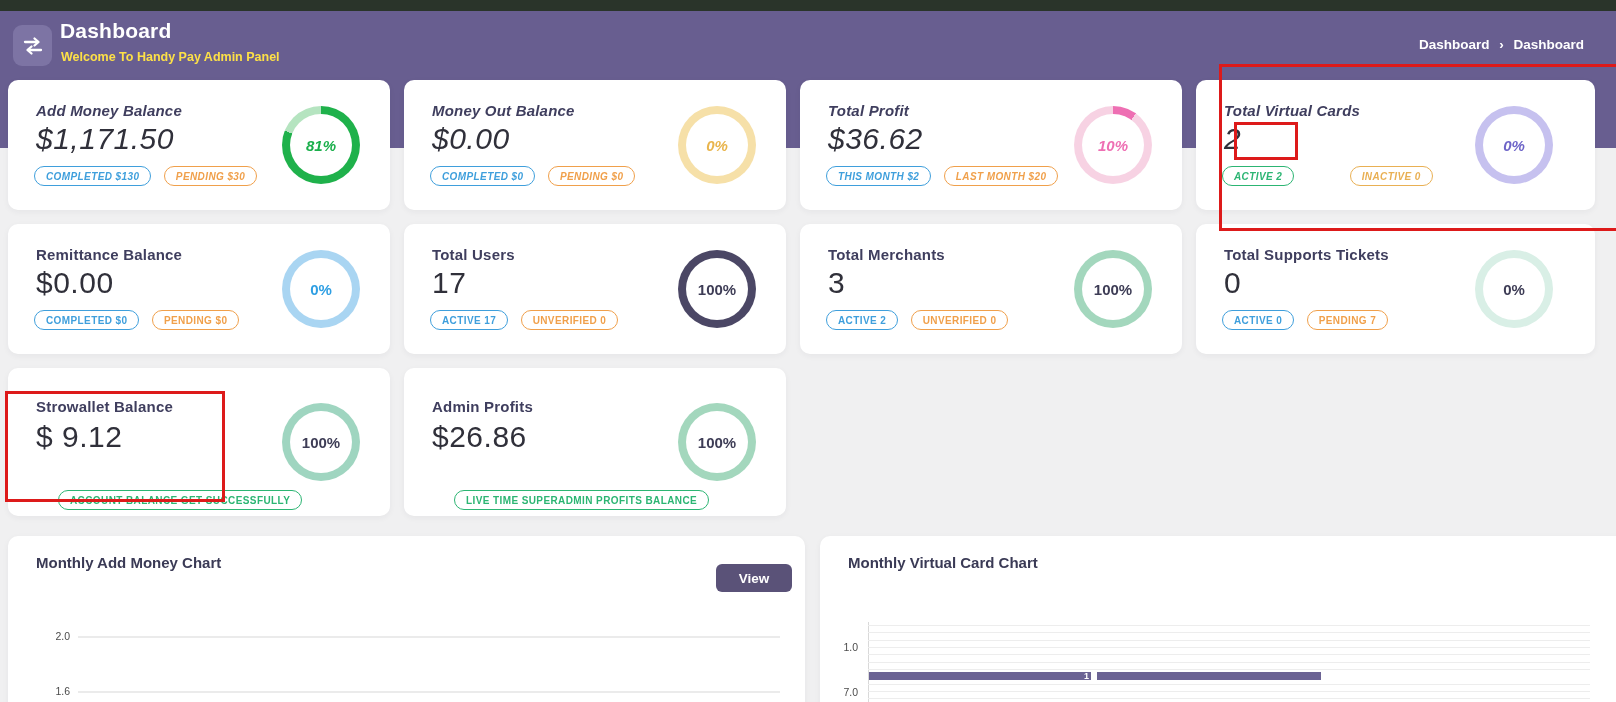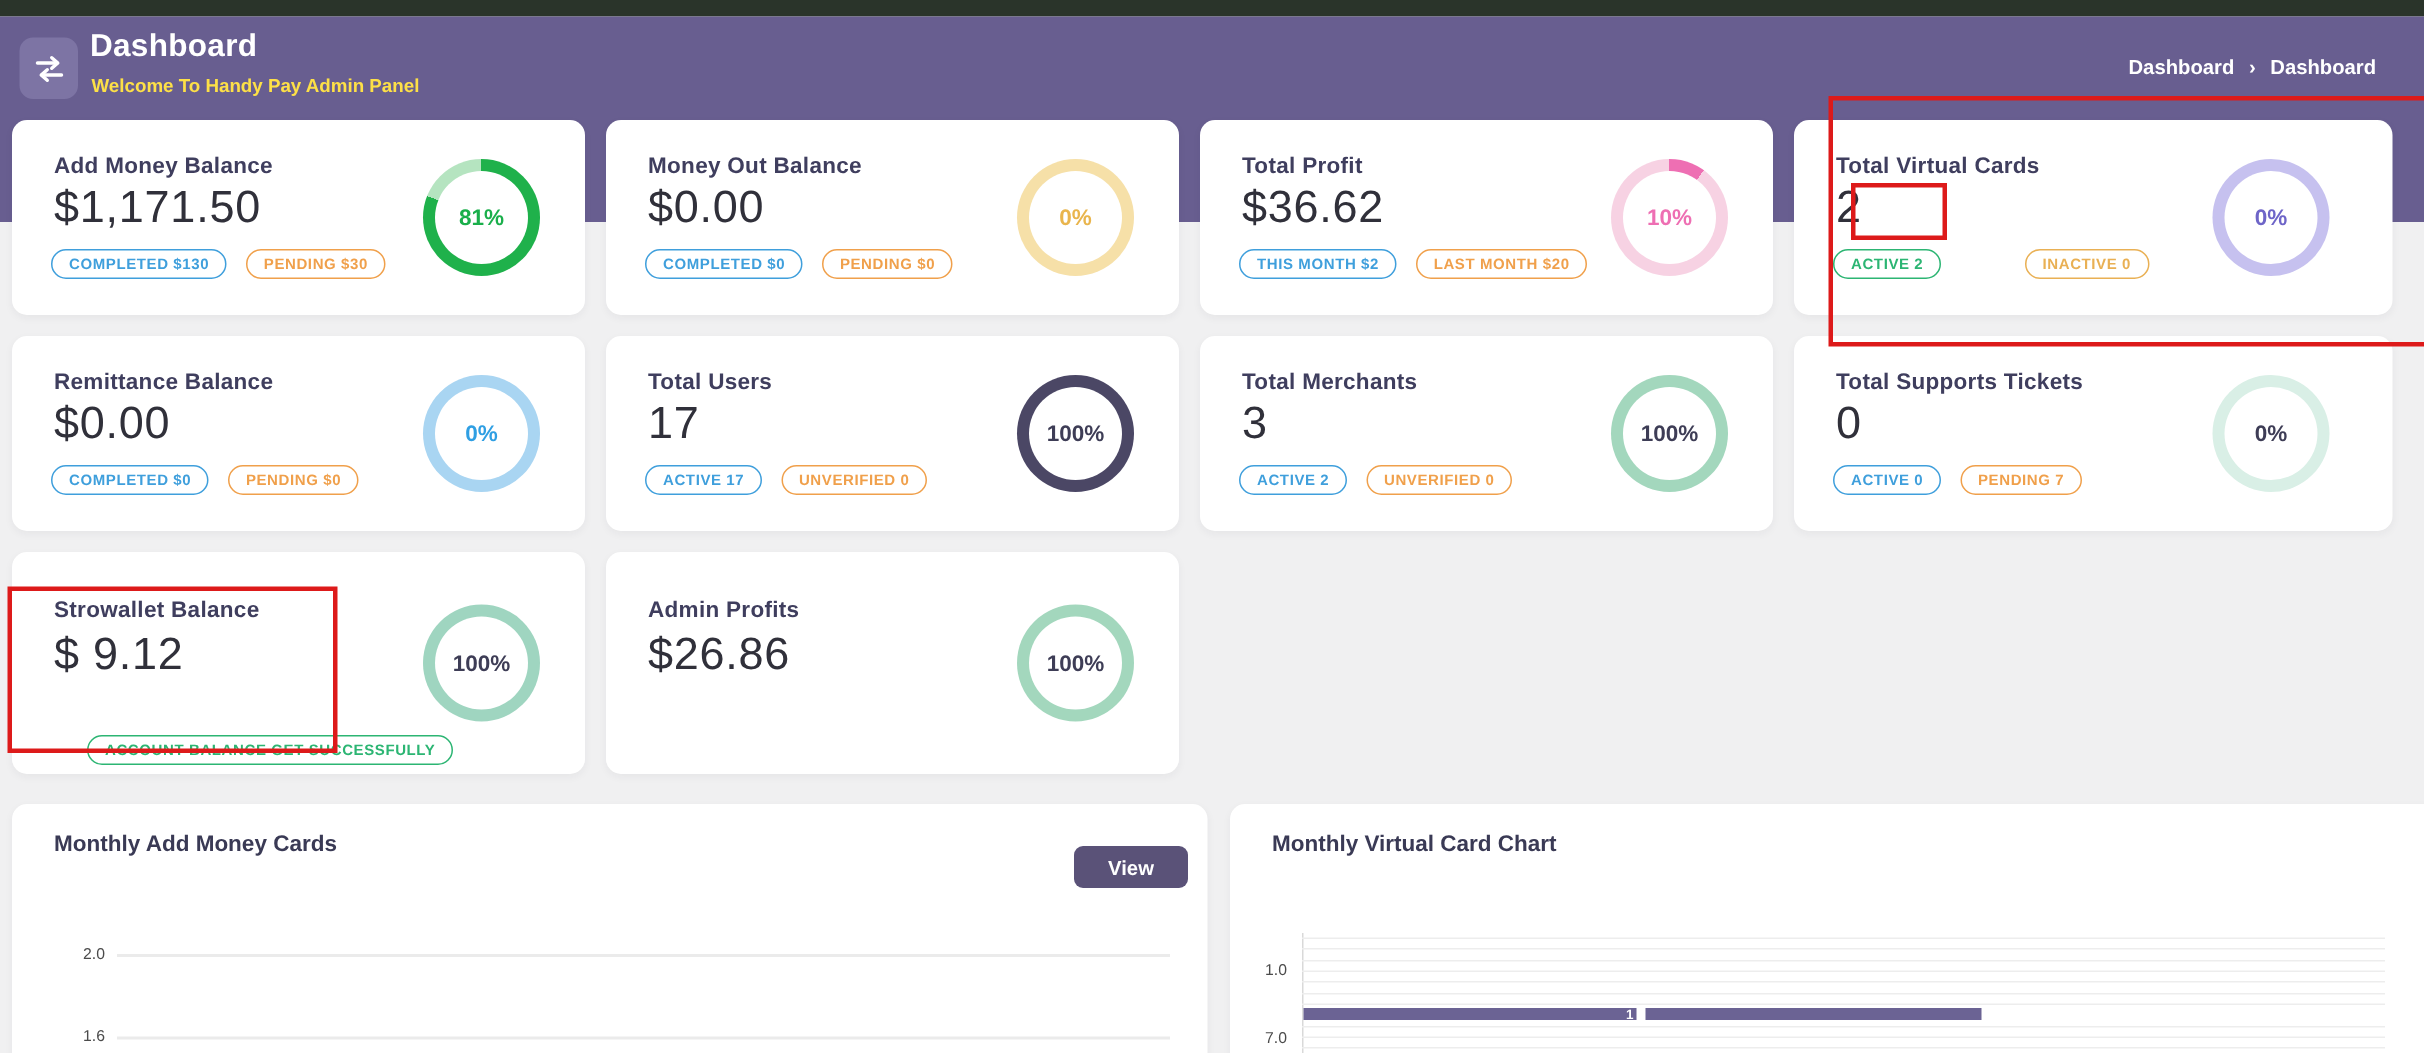--- a/index.html
+++ b/index.html
@@ -13,21 +13,21 @@
   .page-title { position:absolute; left:60px; top:8px; color:#fff; font-size:21px; font-weight:700; letter-spacing:.2px; }
   .page-subtitle { position:absolute; left:61px; top:39px; color:#fde047; font-size:12.5px; font-weight:600; }
   .breadcrumb { position:absolute; left:1419px; top:26px; color:#fff; font-size:13.5px; white-space:nowrap; }
   .breadcrumb .b1 { font-weight:700; }
   .breadcrumb .sep { margin:0 6px; font-weight:600; }
   .breadcrumb .b2 { font-weight:600; }
 
   .card { position:absolute; background:#fff; border-radius:10px; box-shadow:0 2px 6px rgba(40,40,60,.05); }
   .c0 { left:8px; width:382px; }  .c1 { left:404px; width:382px; }
   .c2 { left:800px; width:382px; } .c3 { left:1196px; width:399px; }
-  .r0 { top:80px; height:130px; } .r1 { top:224px; height:130px; } .r2 { top:368px; height:148px; }
+  .r0 { top:80px; height:130px;font-style:italic; } .r1 { top:224px; height:130px; } .r2 { top:368px; height:148px; }
 
   .card-title { position:absolute; left:28px; top:22px; font-size:15px; font-weight:600; color:#3f3e5e; letter-spacing:.2px; }
   .card-value { position:absolute; left:28px; top:42px; font-size:30px; font-weight:400; color:#30303a; letter-spacing:.5px; }
   .badge-row  { position:absolute; left:26px; top:86px; white-space:nowrap; }
   .r2 .card-title { top:30px; } .r2 .card-value { top:52px; } .r2 .badge-row { top:122px;margin-left:24px; }
 
   .badge { display:inline-block; border:1.5px solid; border-radius:13px; padding:4px 11px 3px;
            font-size:10px; font-weight:700; letter-spacing:.4px; margin-right:8px; background:#fff; }
   .b-blue  { color:#3f9fdc; border-color:#3f9fdc; }
   .b-orange{ color:#f0a04b; border-color:#f0a04b; }
@@ -196,27 +196,30 @@
     <span class="badge b-green">ACCOUNT BALANCE GET SUCCESSFULLY</span>
   </div>
   <div class="donut d8">
       <div class="donut-hole p8">100%</div>
     </div>
 </div>
 
 <div class="card r2 c1">
   <div class="card-title">Admin Profits</div>
   <div class="card-value">$26.86</div>
+  <div class="badge-row">
+    <span class="badge b-green">LIVE TIME SUPERADMIN PROFITS BALANCE</span>
+  </div>
   <div class="donut d9">
       <div class="donut-hole p9">100%</div>
     </div>
 </div>
 
 <div class="chart-card chart-left">
-  <div class="chart-title">Monthly Add Money Cards</div>
+  <div class="chart-title">Monthly Add Money Chart</div>
   <button class="view-btn">View</button>
   <div class="gl-label" style="left:28px; top:94px;">2.0</div>
   <div class="gl-line" style="top:100px;"></div>
   <div class="gl-label" style="left:28px; top:149px;">1.6</div>
   <div class="gl-line" style="top:155px;"></div>
 </div>
 
 <div class="chart-card chart-right">
   <div class="chart-title">Monthly Virtual Card Chart</div>
   <div class="rplot-axis"></div>

